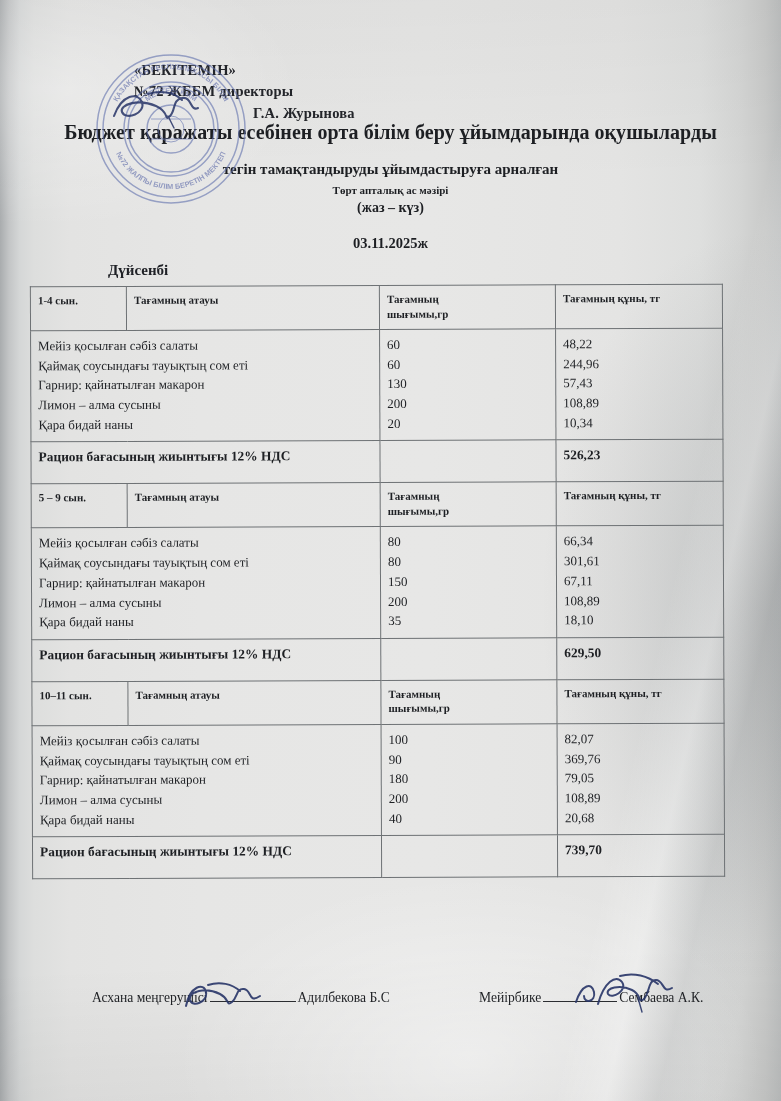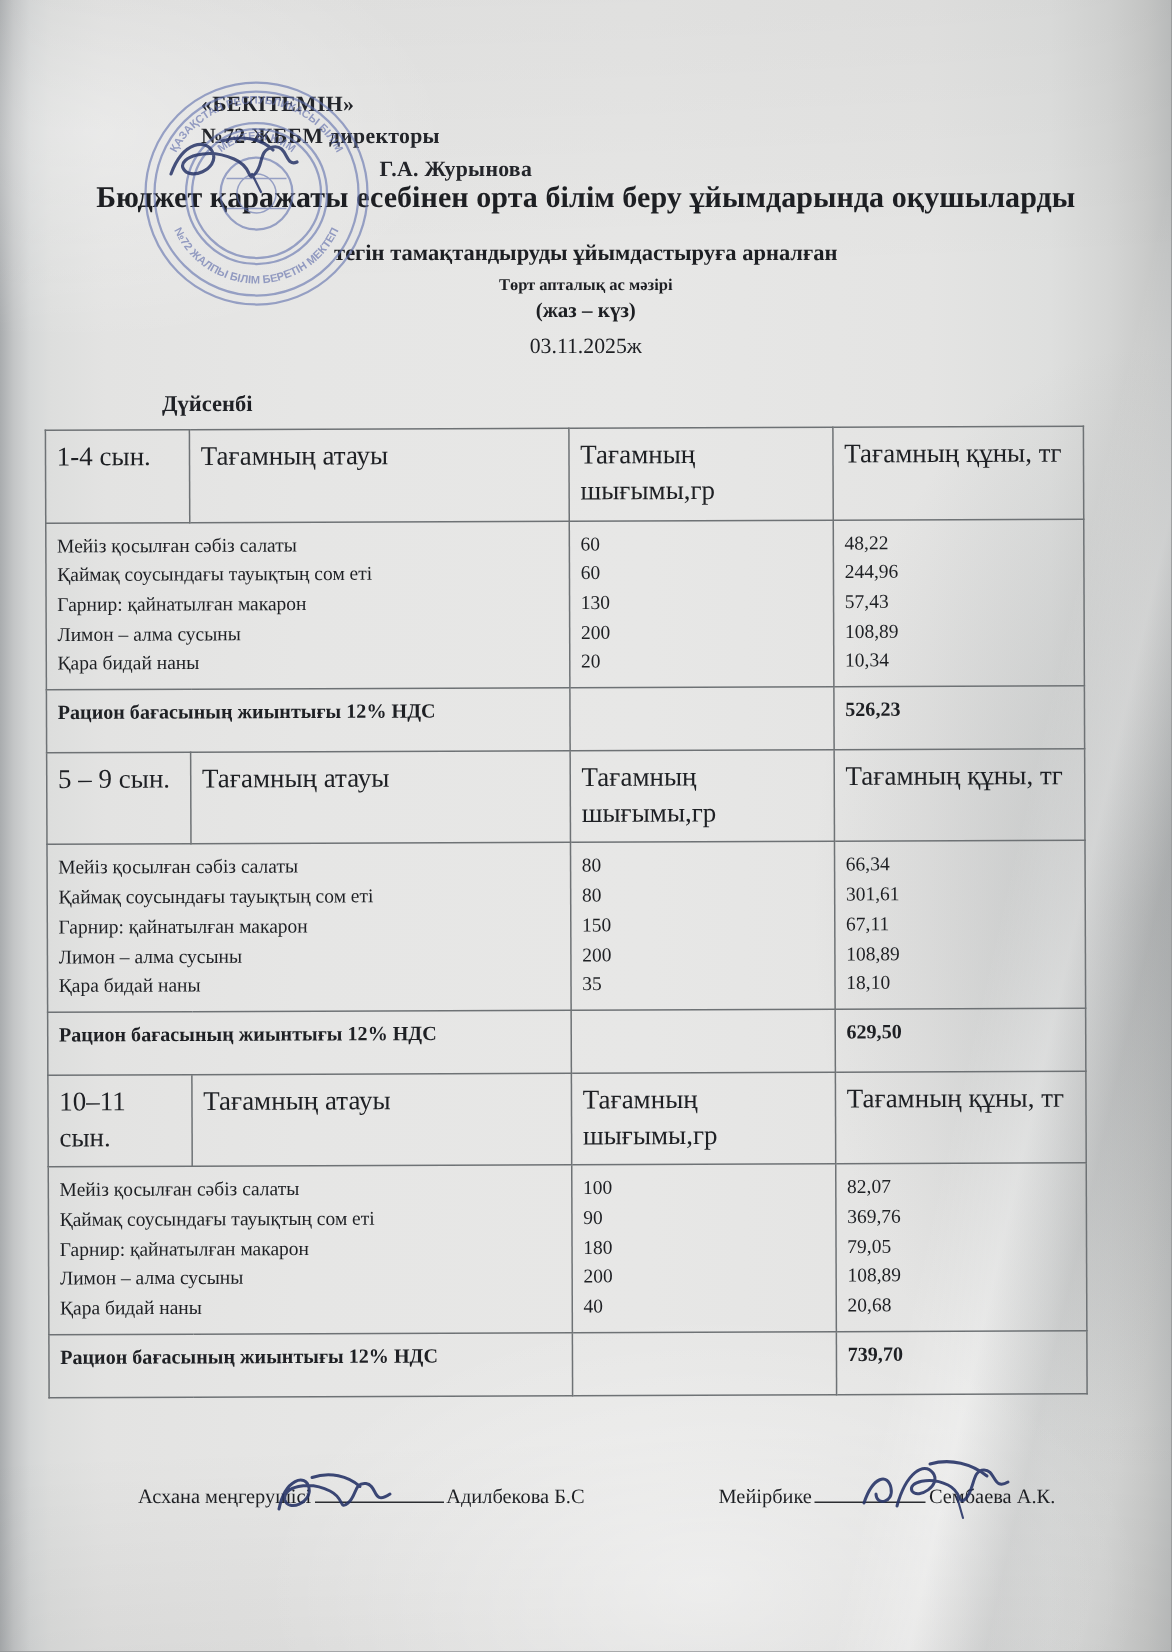--- a/index.html
+++ b/index.html
@@ -132,22 +132,22 @@
     font-size: 11px;
     margin-top: 3px;
   }
   .t-season {
     font-size: 14px;
     margin-top: 4px;
     font-weight: bold;
   }
   .t-date {
     font-size: 14.5px;
-    margin-top: 7px;
-    font-weight: normal;
+    margin-top: 19px;
+    font-weight: bold;
   }
 
   
   .weekday {
     position: absolute;
     left: 108px;
     top: 262px;
     font-size: 15px;
     font-weight: bold;
     color: #1f2126;
@@ -168,22 +168,22 @@
     border: 1px solid #6e7275;
     padding: 0;
     vertical-align: top;
   }
   .c-cls   { width: 96px; }
   .c-name  { width: 253px; }
   .c-gram  { width: 176px; }
   .c-price { width: 167px; }
 
   .hdr td {
-    font-weight: normal;
-    font-size: 18px;
+    font-weight: bold;
+    font-size: 11px;
     padding: 6px 7px 7px 7px;
     height: 30px;
     line-height: 1.32;
   }
   .hdr .two-line { white-space: pre-line; }
 
   .dishes td {
     font-size: 13px;
     padding: 5px 7px 7px 7px;
     line-height: 1.515;

